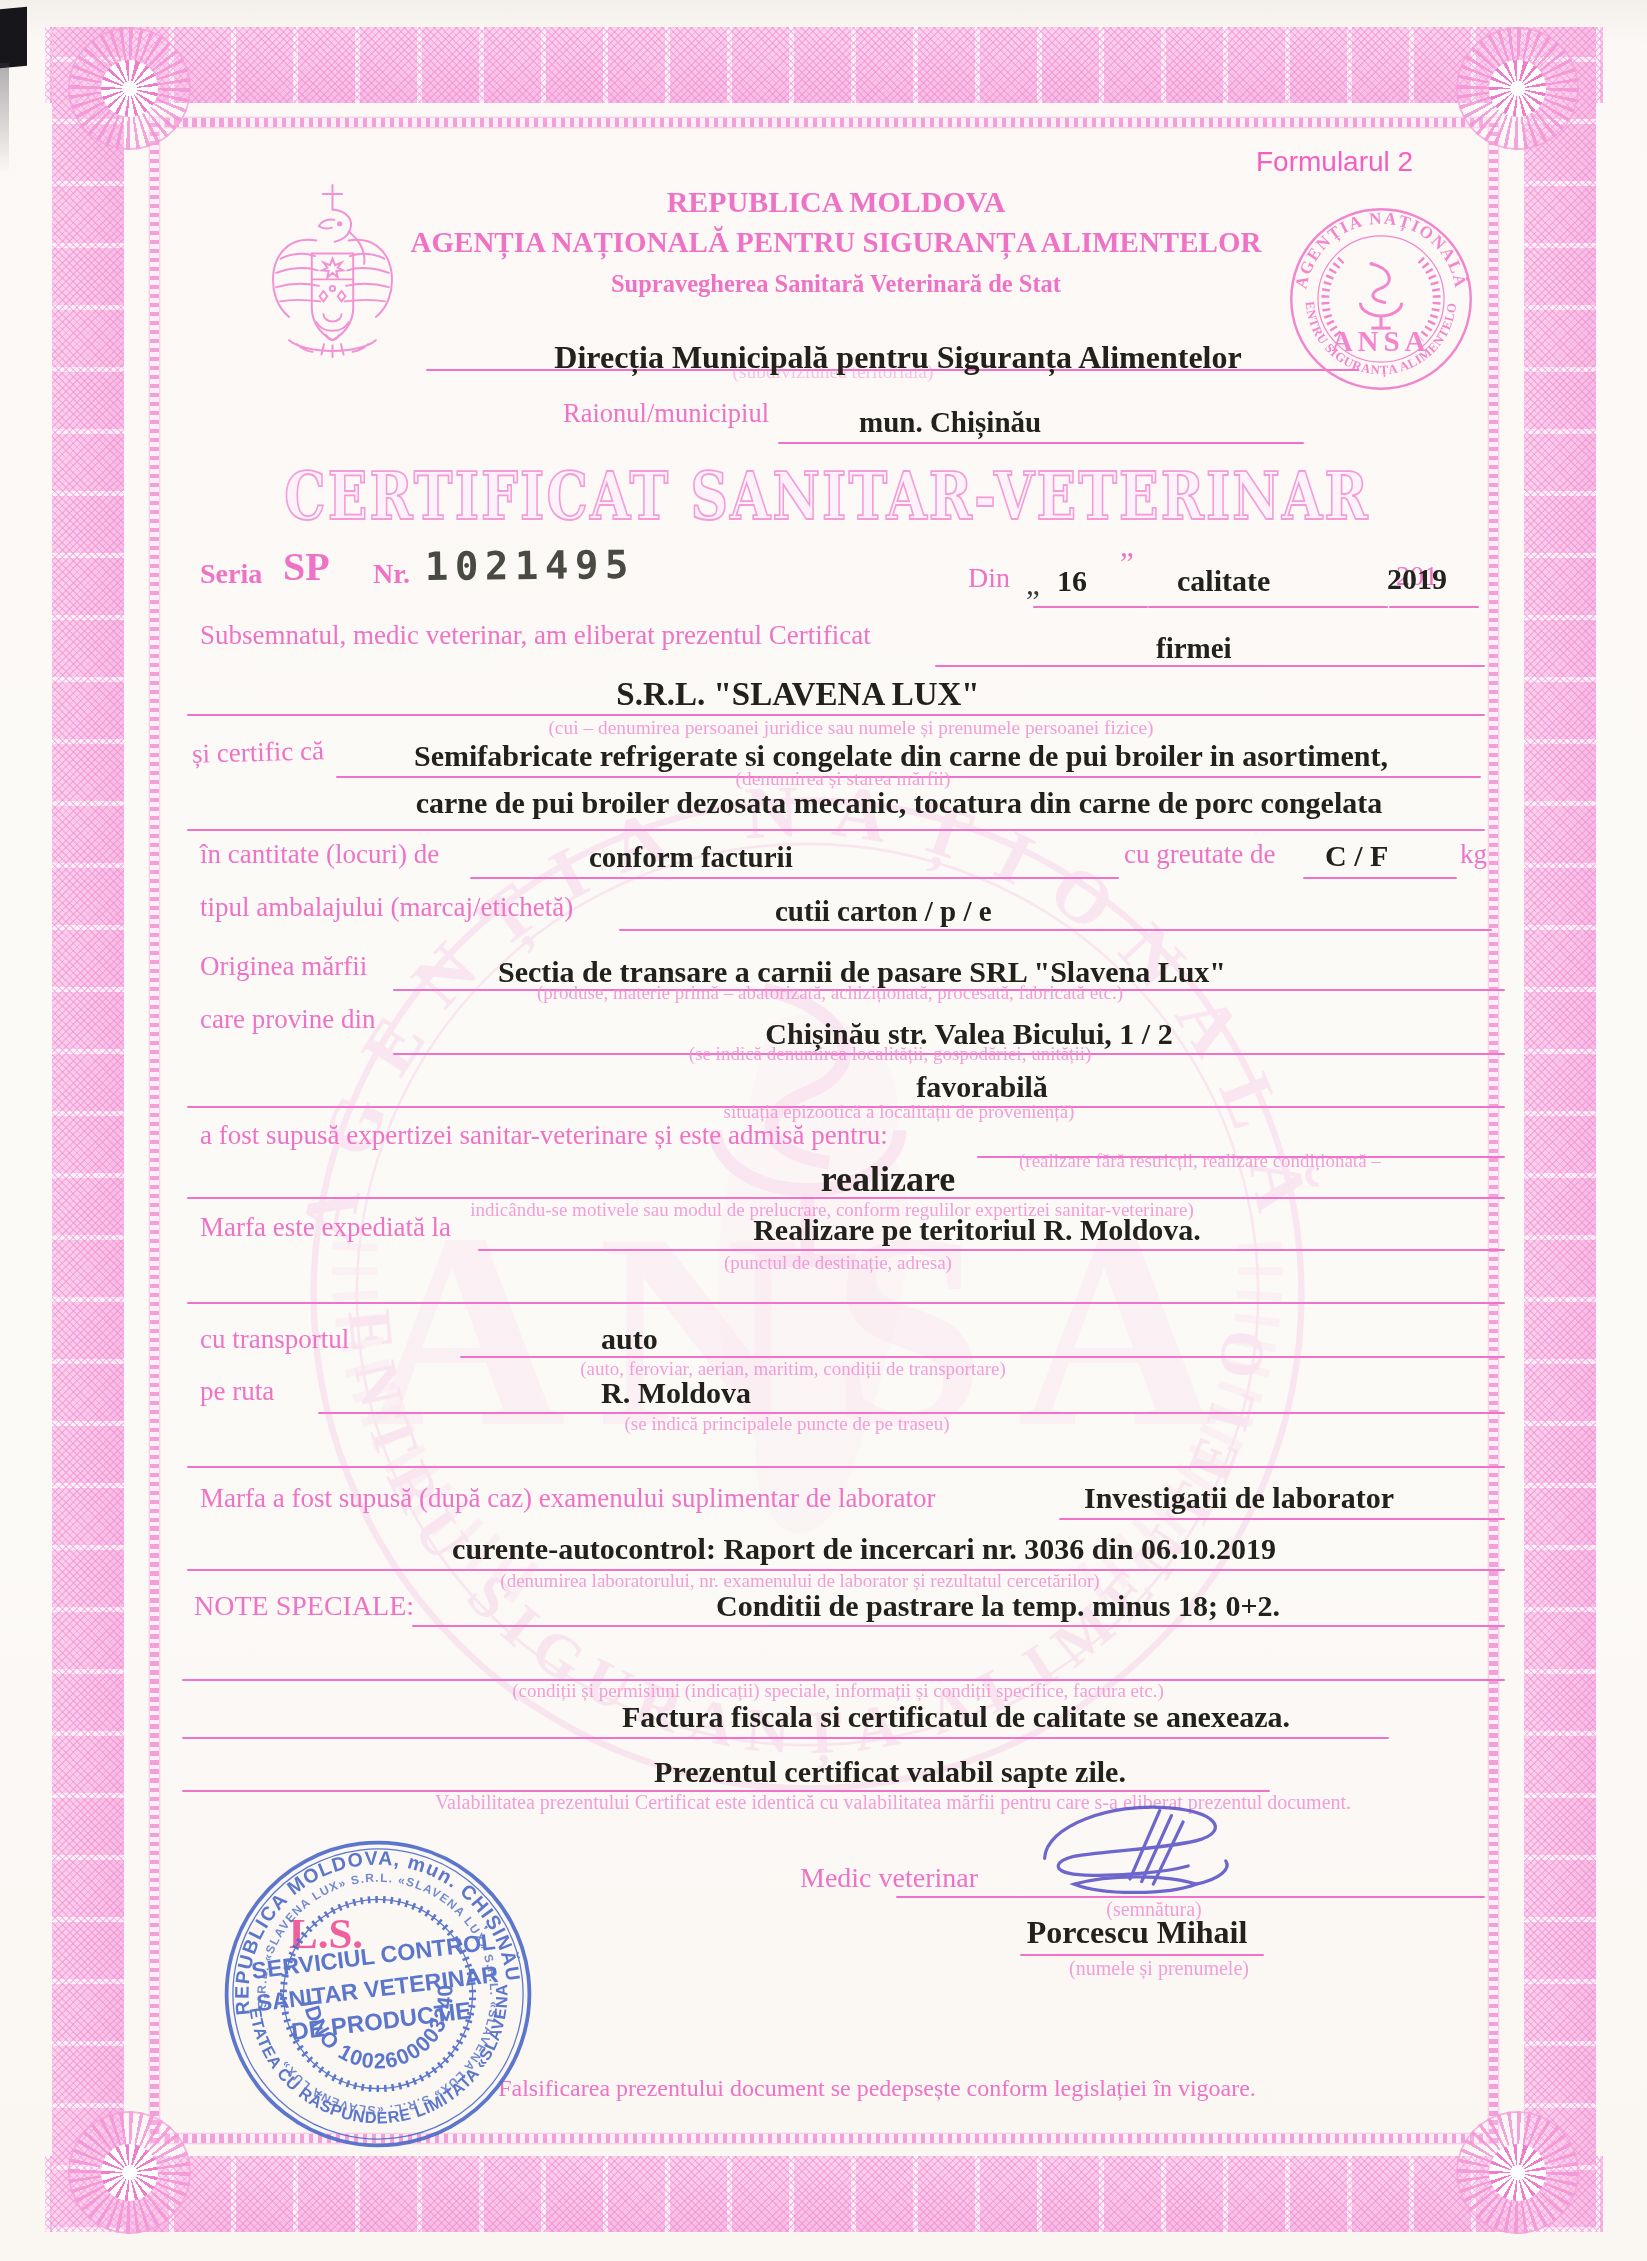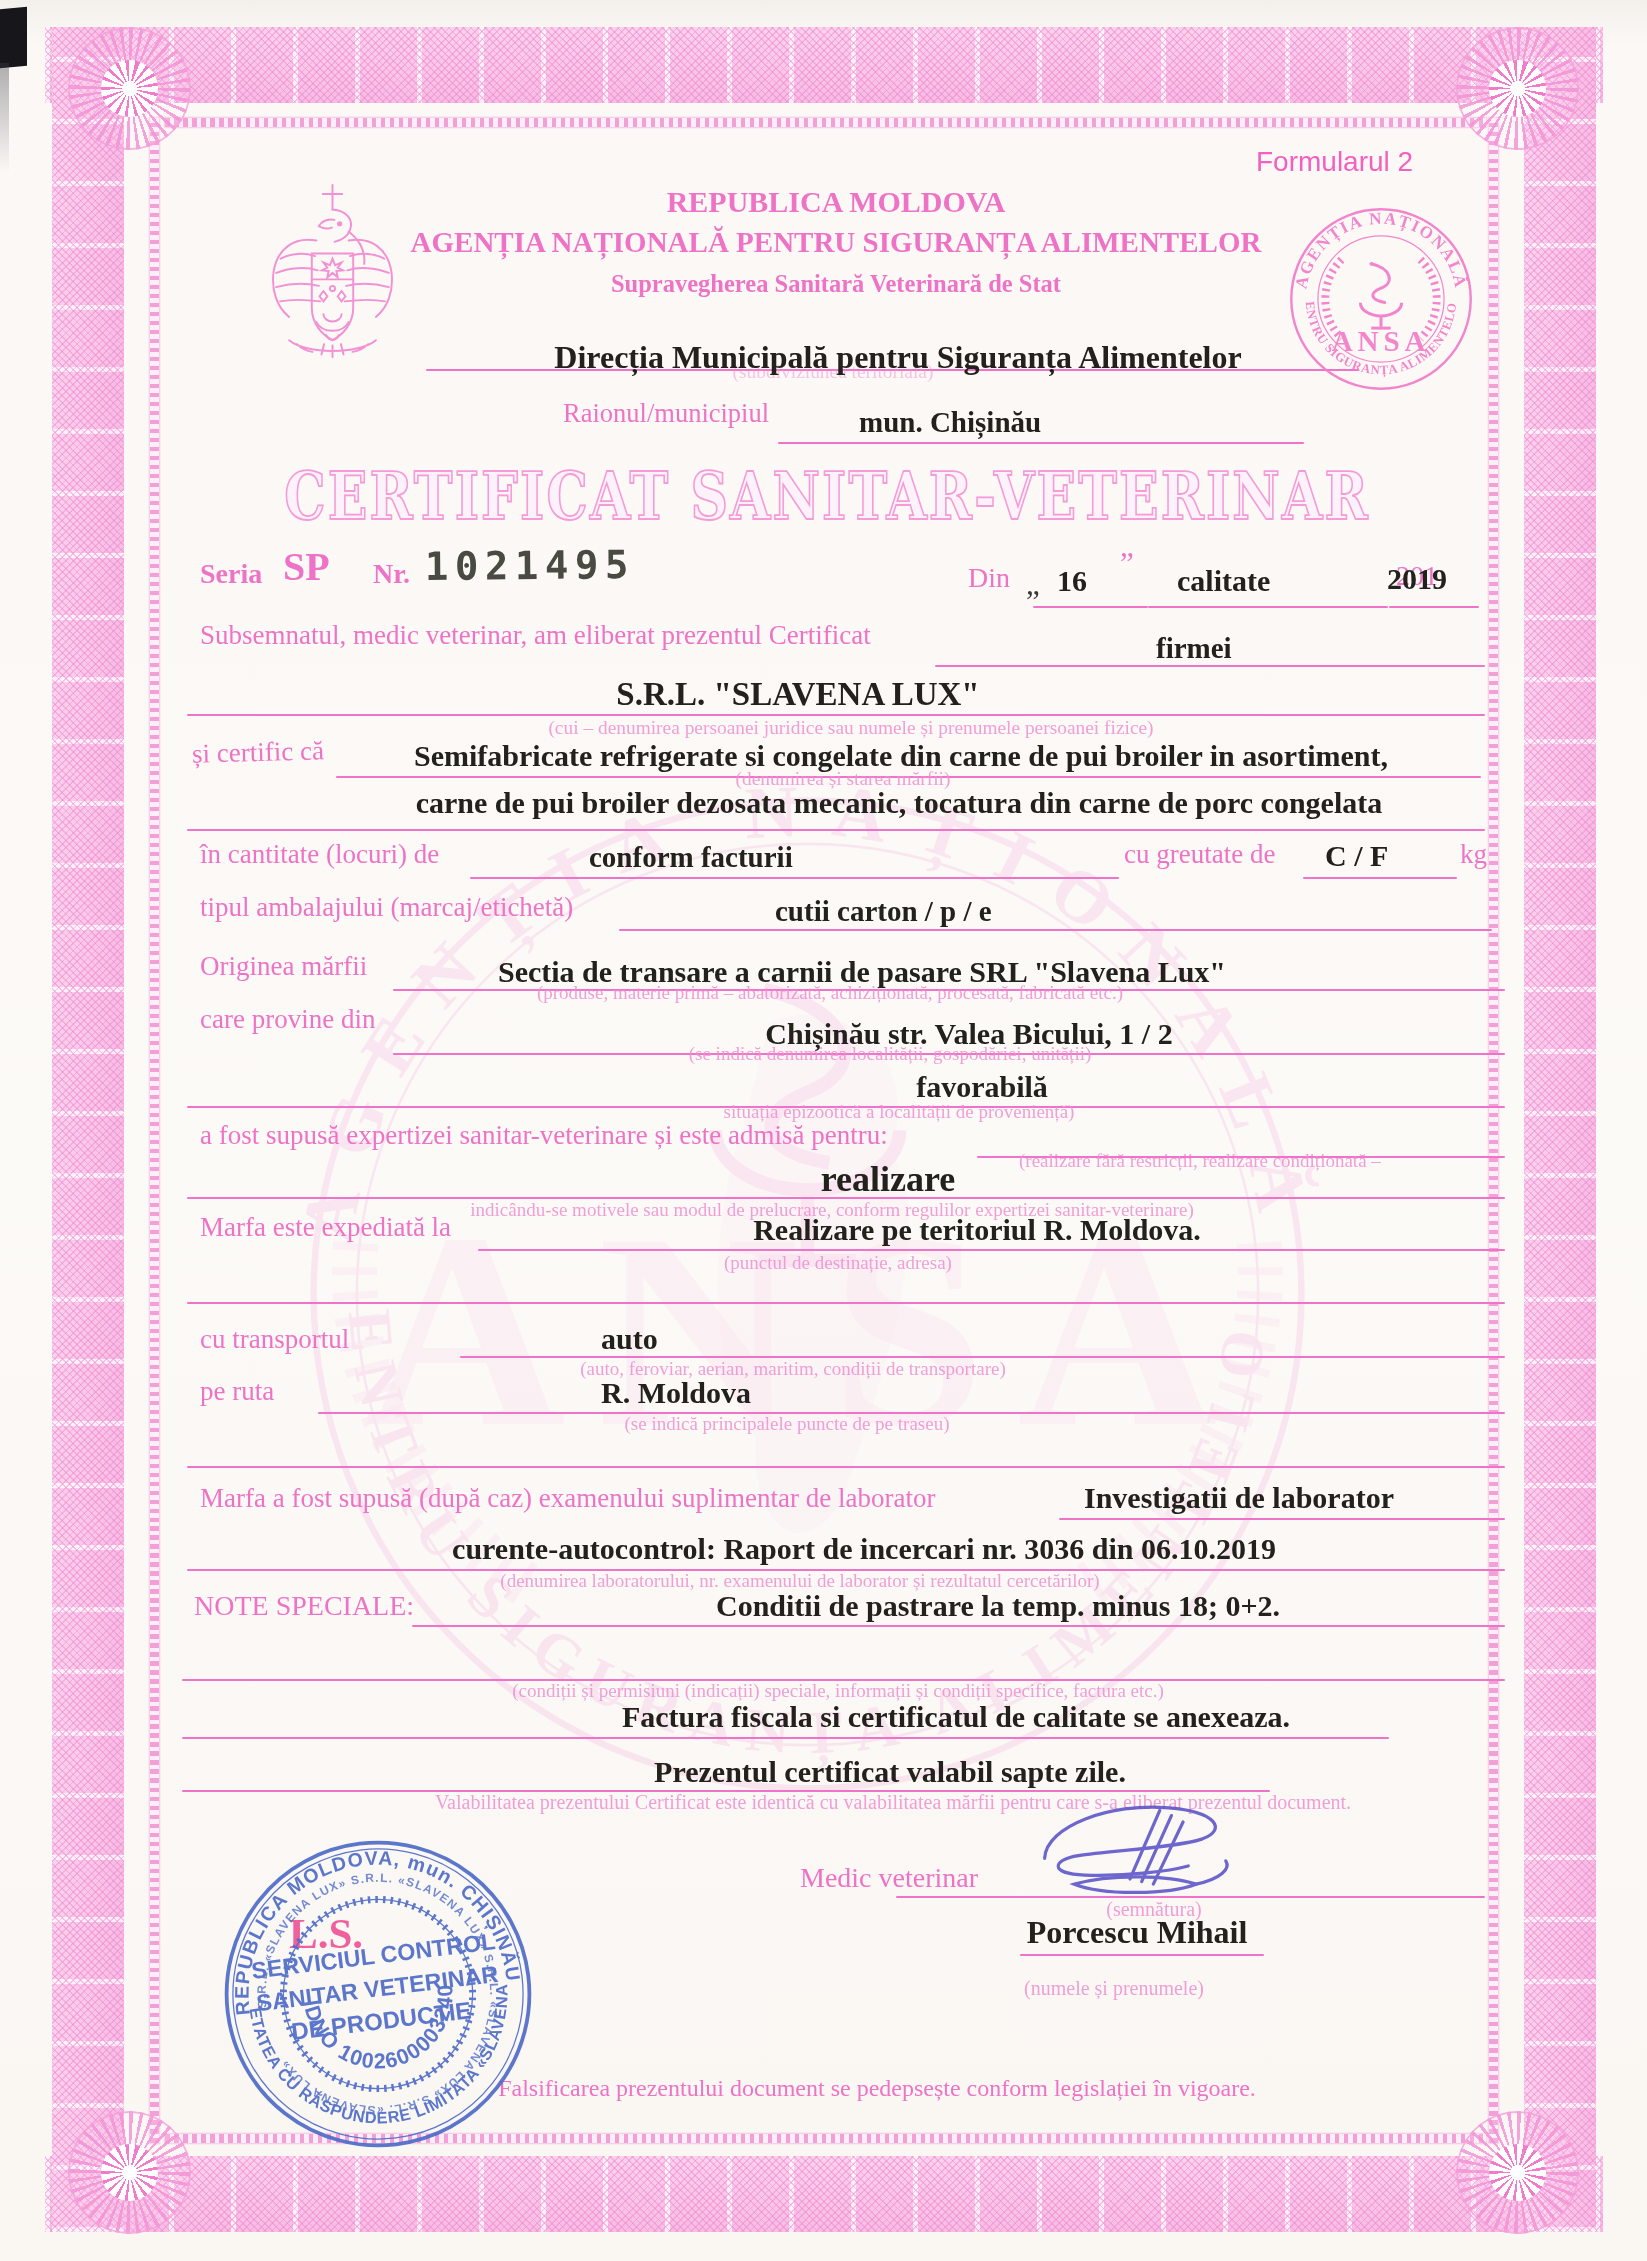--- a/index.html
+++ b/index.html
@@ -265,21 +265,21 @@
       <path d="M18,96 C20,46 120,10 210,18 C284,24 300,52 262,66 C220,80 120,84 70,92"></path>
       <path d="M70,92 C30,98 24,120 80,122 C150,124 210,116 240,108"></path>
       <path d="M150,128 L196,22 M168,132 L214,30 M186,136 L232,40"></path>
       <path d="M64,136 C120,120 210,122 252,136 C210,152 110,154 64,136 Z"></path>
       <path d="M252,136 C290,128 306,112 298,100"></path>
     </g>
   </svg>
   <div class="t cap ctr" style="left:1154px;top:1899px;font-size:20px;">(semnătura)</div>
   <div class="t bk ctr" style="left:1137px;top:1916px;font-size:32px;">Porcescu Mihail</div>
   <div class="ln" style="left:1020px;top:1954px;width:244px;"></div>
-  <div class="t cap ctr" style="left:1114px;top:1958px;font-size:20px;margin-top:20px;">(numele și prenumele)</div>
+  <div class="t cap ctr" style="left:1159px;top:1958px;font-size:20px;">(numele și prenumele)</div>
 
   <div class="t" style="left:289px;top:1911px;font-size:43px;color:#f0609e;z-index:4;font-weight:700;">L.S.</div>
   <svg style="position:absolute;left:214px;top:1830px;z-index:5;transform:rotate(-7deg);opacity:.92;" width="328" height="328" viewBox="-260 -260 520 520">
     <defs>
       <path id="sTop" d="M -205,0 A 205 205 0 1 1 205,0"></path>
       <path id="sBot" d="M -205,0 A 205 205 0 1 0 205,0"></path>
       <path id="sRing" d="M -178,0 A 178 178 0 1 1 178,0 A 178 178 0 1 1 -178,0"></path>
       <path id="sIdno" d="M -118,0 A 118 118 0 1 0 118,0"></path>
     </defs>
     <g stroke="#4f6cc8" fill="none">

